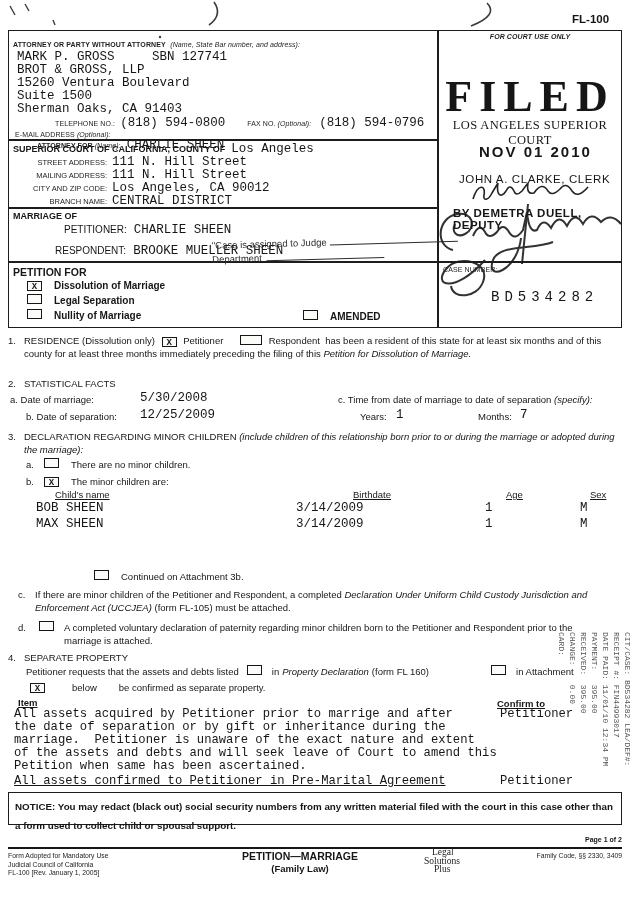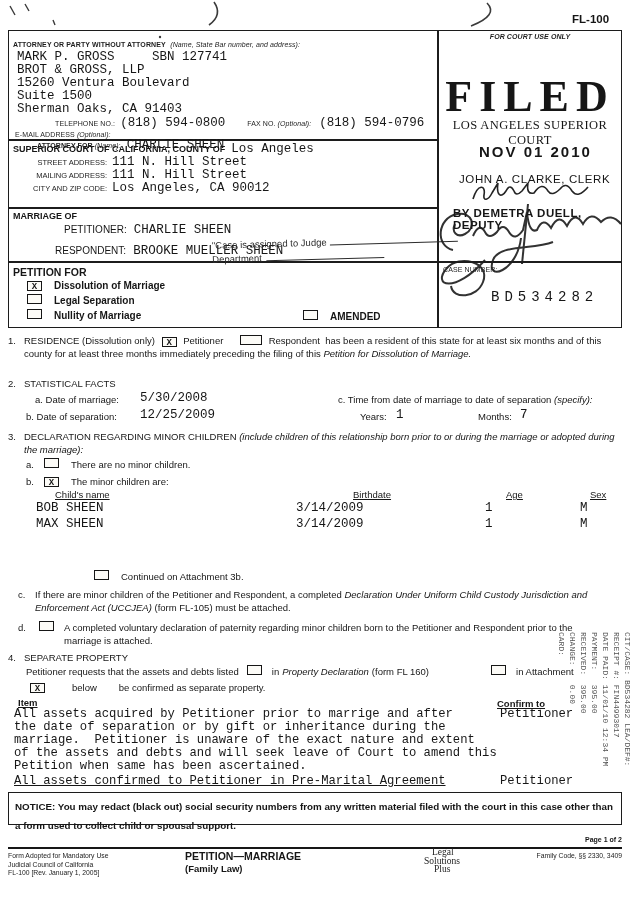--- a/index.html
+++ b/index.html
@@ -88,20 +88,24 @@
       <span class="mono" style="margin-left:5px">111 N. Hill Street</span>
       </div>
     <div class="row">
         <span class="t75" style="width:98px;text-align:right">MAILING ADDRESS:</span>
       <span class="mono" style="margin-left:5px">111 N. Hill Street</span>
       </div>
     <div class="row">
         <span class="t75" style="width:98px;text-align:right">CITY AND ZIP CODE:</span>
       <span class="mono" style="margin-left:5px">Los Angeles, CA 90012</span>
       </div>
+    <div class="row">
+        <span class="t75" style="width:98px;text-align:right">BRANCH NAME:</span>
+      <span class="mono" style="margin-left:5px">CENTRAL DISTRICT</span>
+      </div>
   </div>
 
   <div class="abs bx" style="left:8px;top:208px;width:430px;height:54px">
     <div class="b" style="font-size:9px;padding:2px 16px 0 4px">MARRIAGE OF</div>
     <div class="row" style="margin:3px 0 0 55px">
       <span style="font-size:10px">PETITIONER:</span>
       <span class="mono" style="margin-left:7px">CHARLIE SHEEN</span>
     </div>
     <div class="row" style="margin:8px 0 0 46px">
       <span style="font-size:10px">RESPONDENT:</span>
@@ -167,21 +171,21 @@
       <span class="it">Petition for Dissolution of Marriage.</span>
     </div>
   </div>
 
   <div class="abs lbl" style="left:8px;top:377px;width:616px">
     <div class="row">
       <span style="width:16px;flex:none">2.</span>
       <span>STATISTICAL FACTS</span>
     </div>
     <div class="trow" style="height:18px">
-      <span class="abs" style="left:27px;top:3px">a.  Date of marriage:</span>
+      <span class="abs" style="left:2px;top:3px">a.  Date of marriage:</span>
       <span class="abs mono" style="left:132px;top:2px">5/30/2008</span>
       <span class="abs" style="left:330px;top:3px"><span>c.  Time from date of marriage to date of separation</span> <span class="it">(specify):</span></span>
     </div>
     <div class="trow" style="height:18px">
       <span class="abs" style="left:18px;top:2px">b.  Date of separation:</span>
       <span class="abs mono" style="left:132px;top:1px">12/25/2009</span>
       <span class="abs" style="left:352px;top:2px">Years:</span>
       <span class="abs mono" style="left:388px;top:1px">1</span>
       <span class="abs" style="left:470px;top:2px">Months:</span>
       <span class="abs mono" style="left:512px;top:1px">7</span>
@@ -294,21 +298,21 @@
   </div>
 
   <div class="abs b" style="left:540px;top:836px;width:82px;text-align:right;font-size:7px">Page 1 of 2</div>
 
   <div class="abs" style="left:8px;top:847px;width:614px;border-top:2.5px solid #161616"></div>
   <div class="abs" style="left:8px;top:852px;font-size:6.8px;line-height:8.5px;color:#222">
     <div>Form Adopted for Mandatory Use</div>
     <div>Judicial Council of California</div>
     <div>FL-100 [Rev. January 1, 2005]</div>
   </div>
-  <div class="abs" style="left:185px;top:850px;width:230px;text-align:left">
+  <div class="abs" style="left:185px;top:850px;width:230px;text-align:center">
     <div class="b" style="font-size:10.5px">PETITION—MARRIAGE</div>
     <div class="b" style="font-size:9.5px;margin-top:1px">(Family Law)</div>
   </div>
   <div class="abs serif" style="left:420px;top:848px;font-size:9.5px;line-height:8.5px;color:#222">
     <div style="padding-left:12px">Legal</div>
     <div style="padding-left:4px">Solutions</div>
     <div style="padding-left:14px">Plus</div>
   </div>
   <div class="abs" style="left:510px;top:852px;width:112px;text-align:right;font-size:6.8px;color:#222">Family Code, §§ 2330, 3409</div>
 

